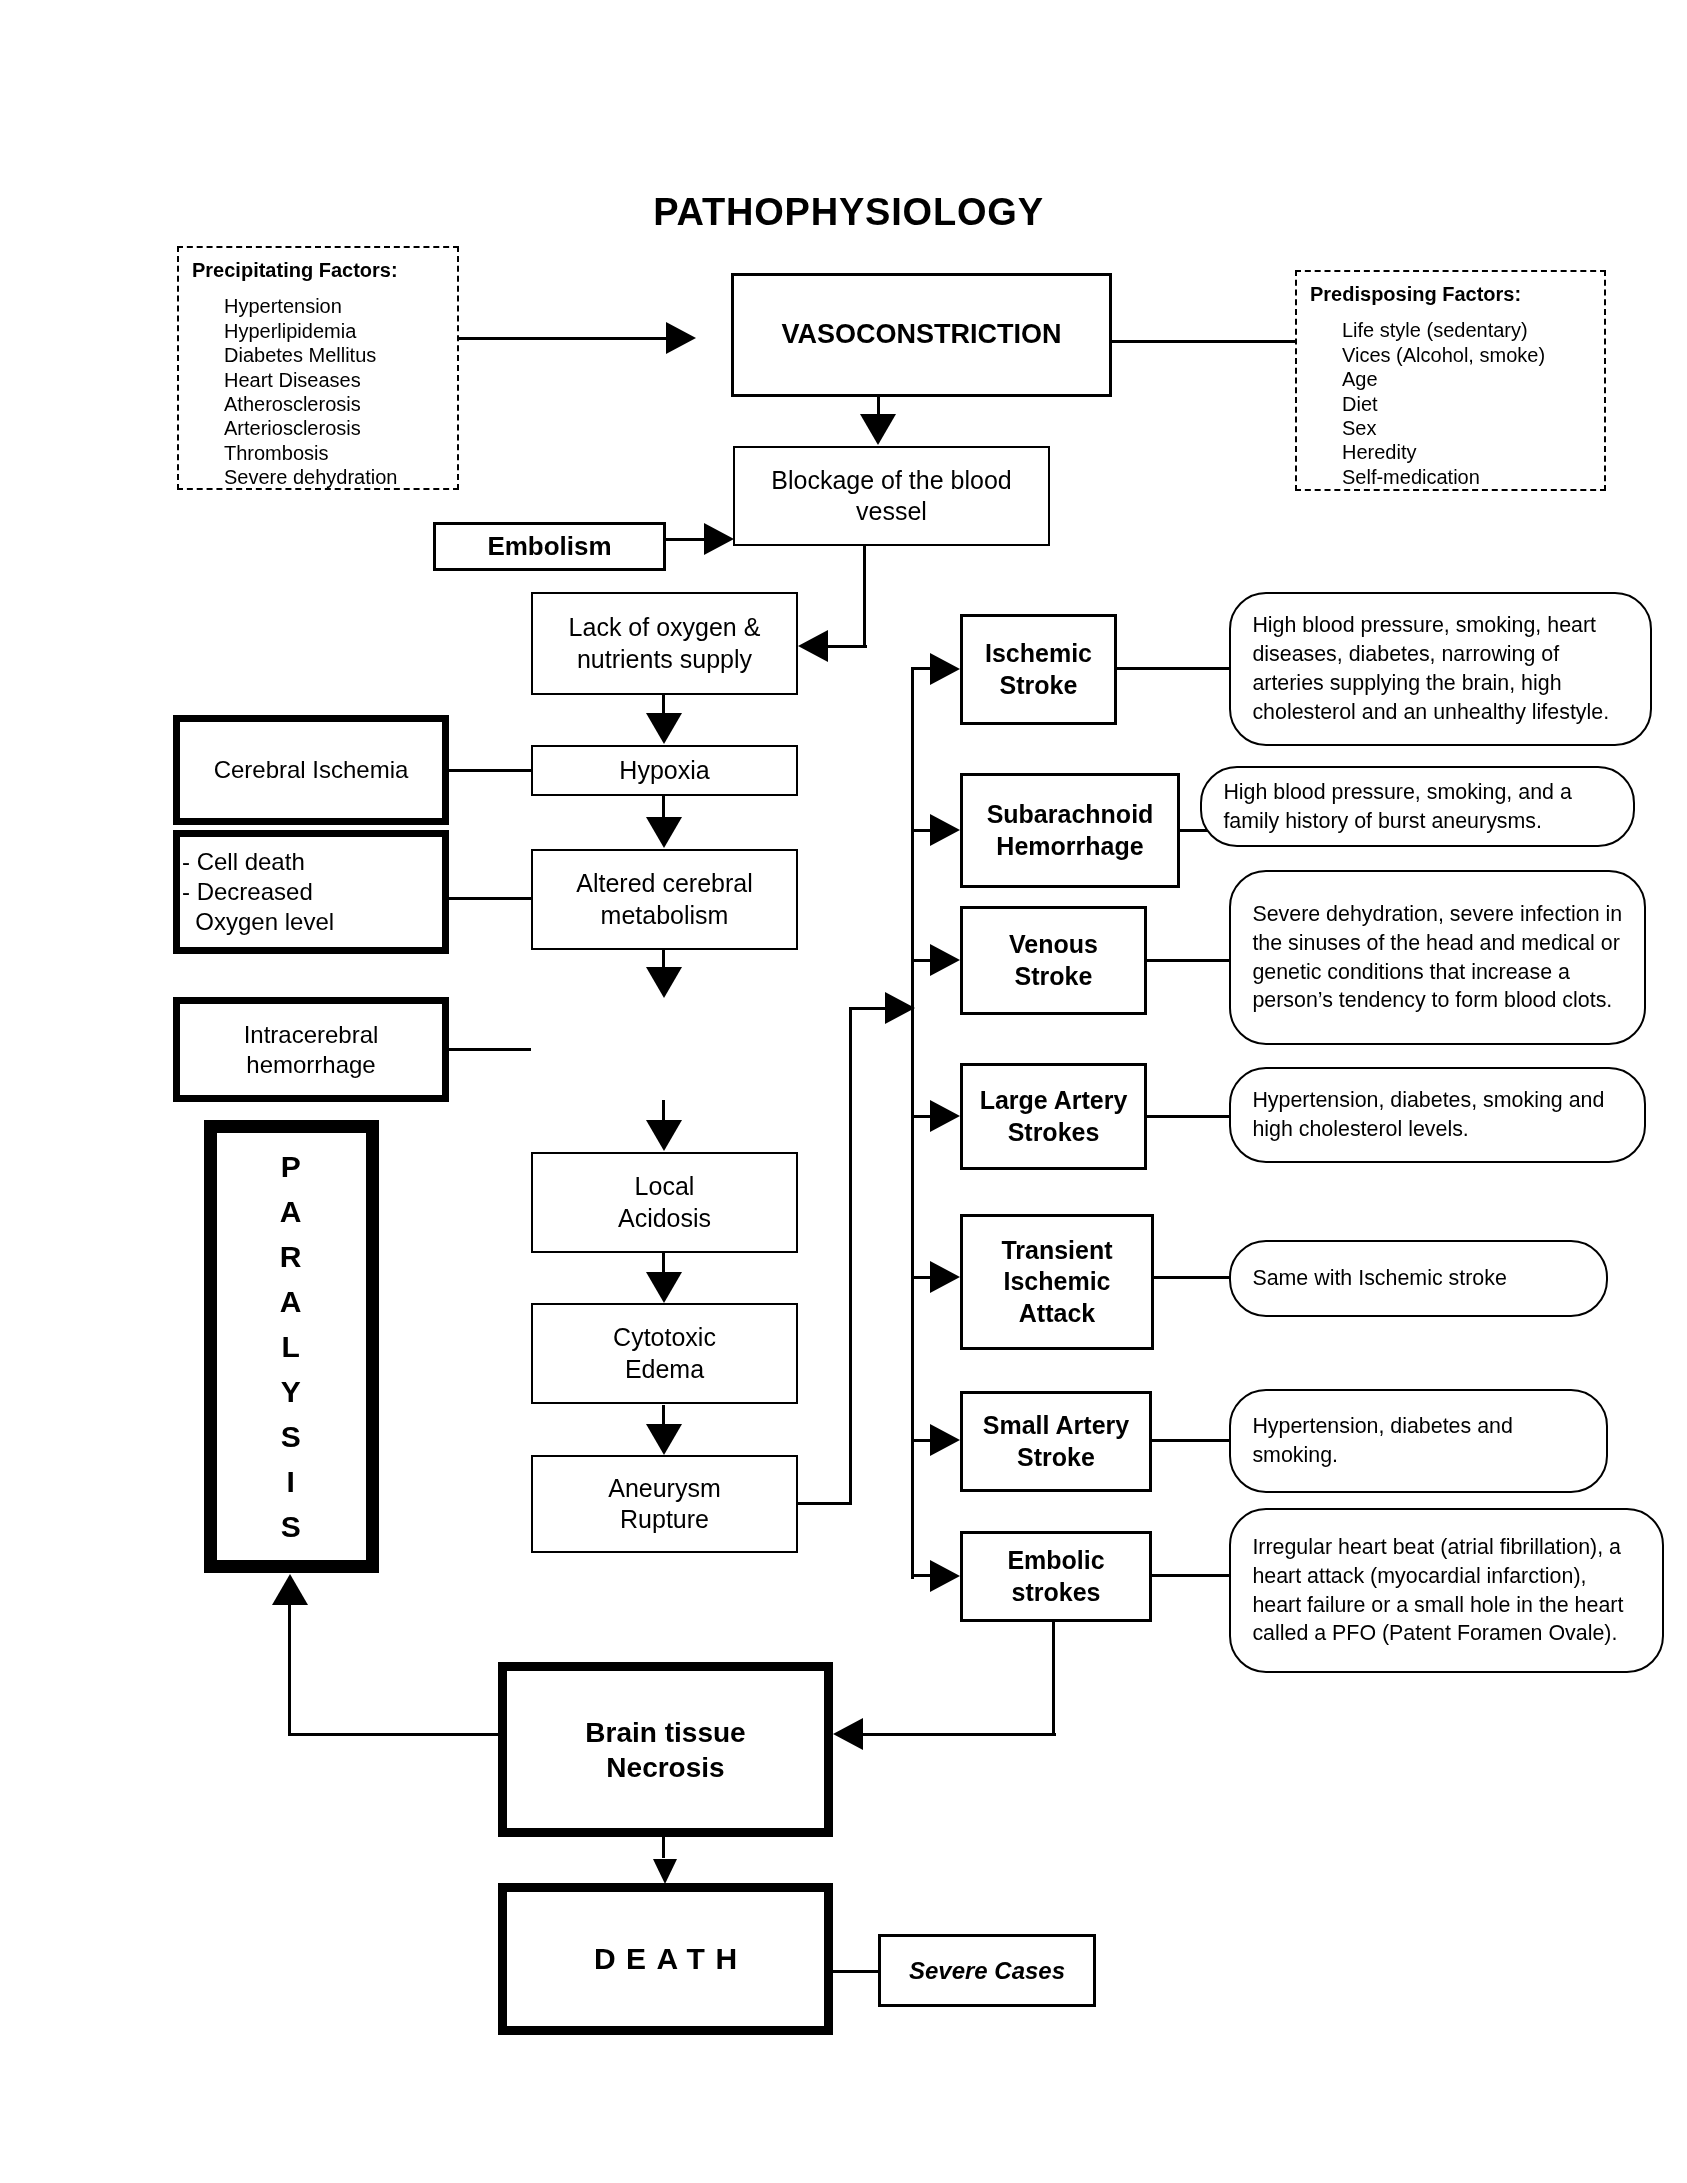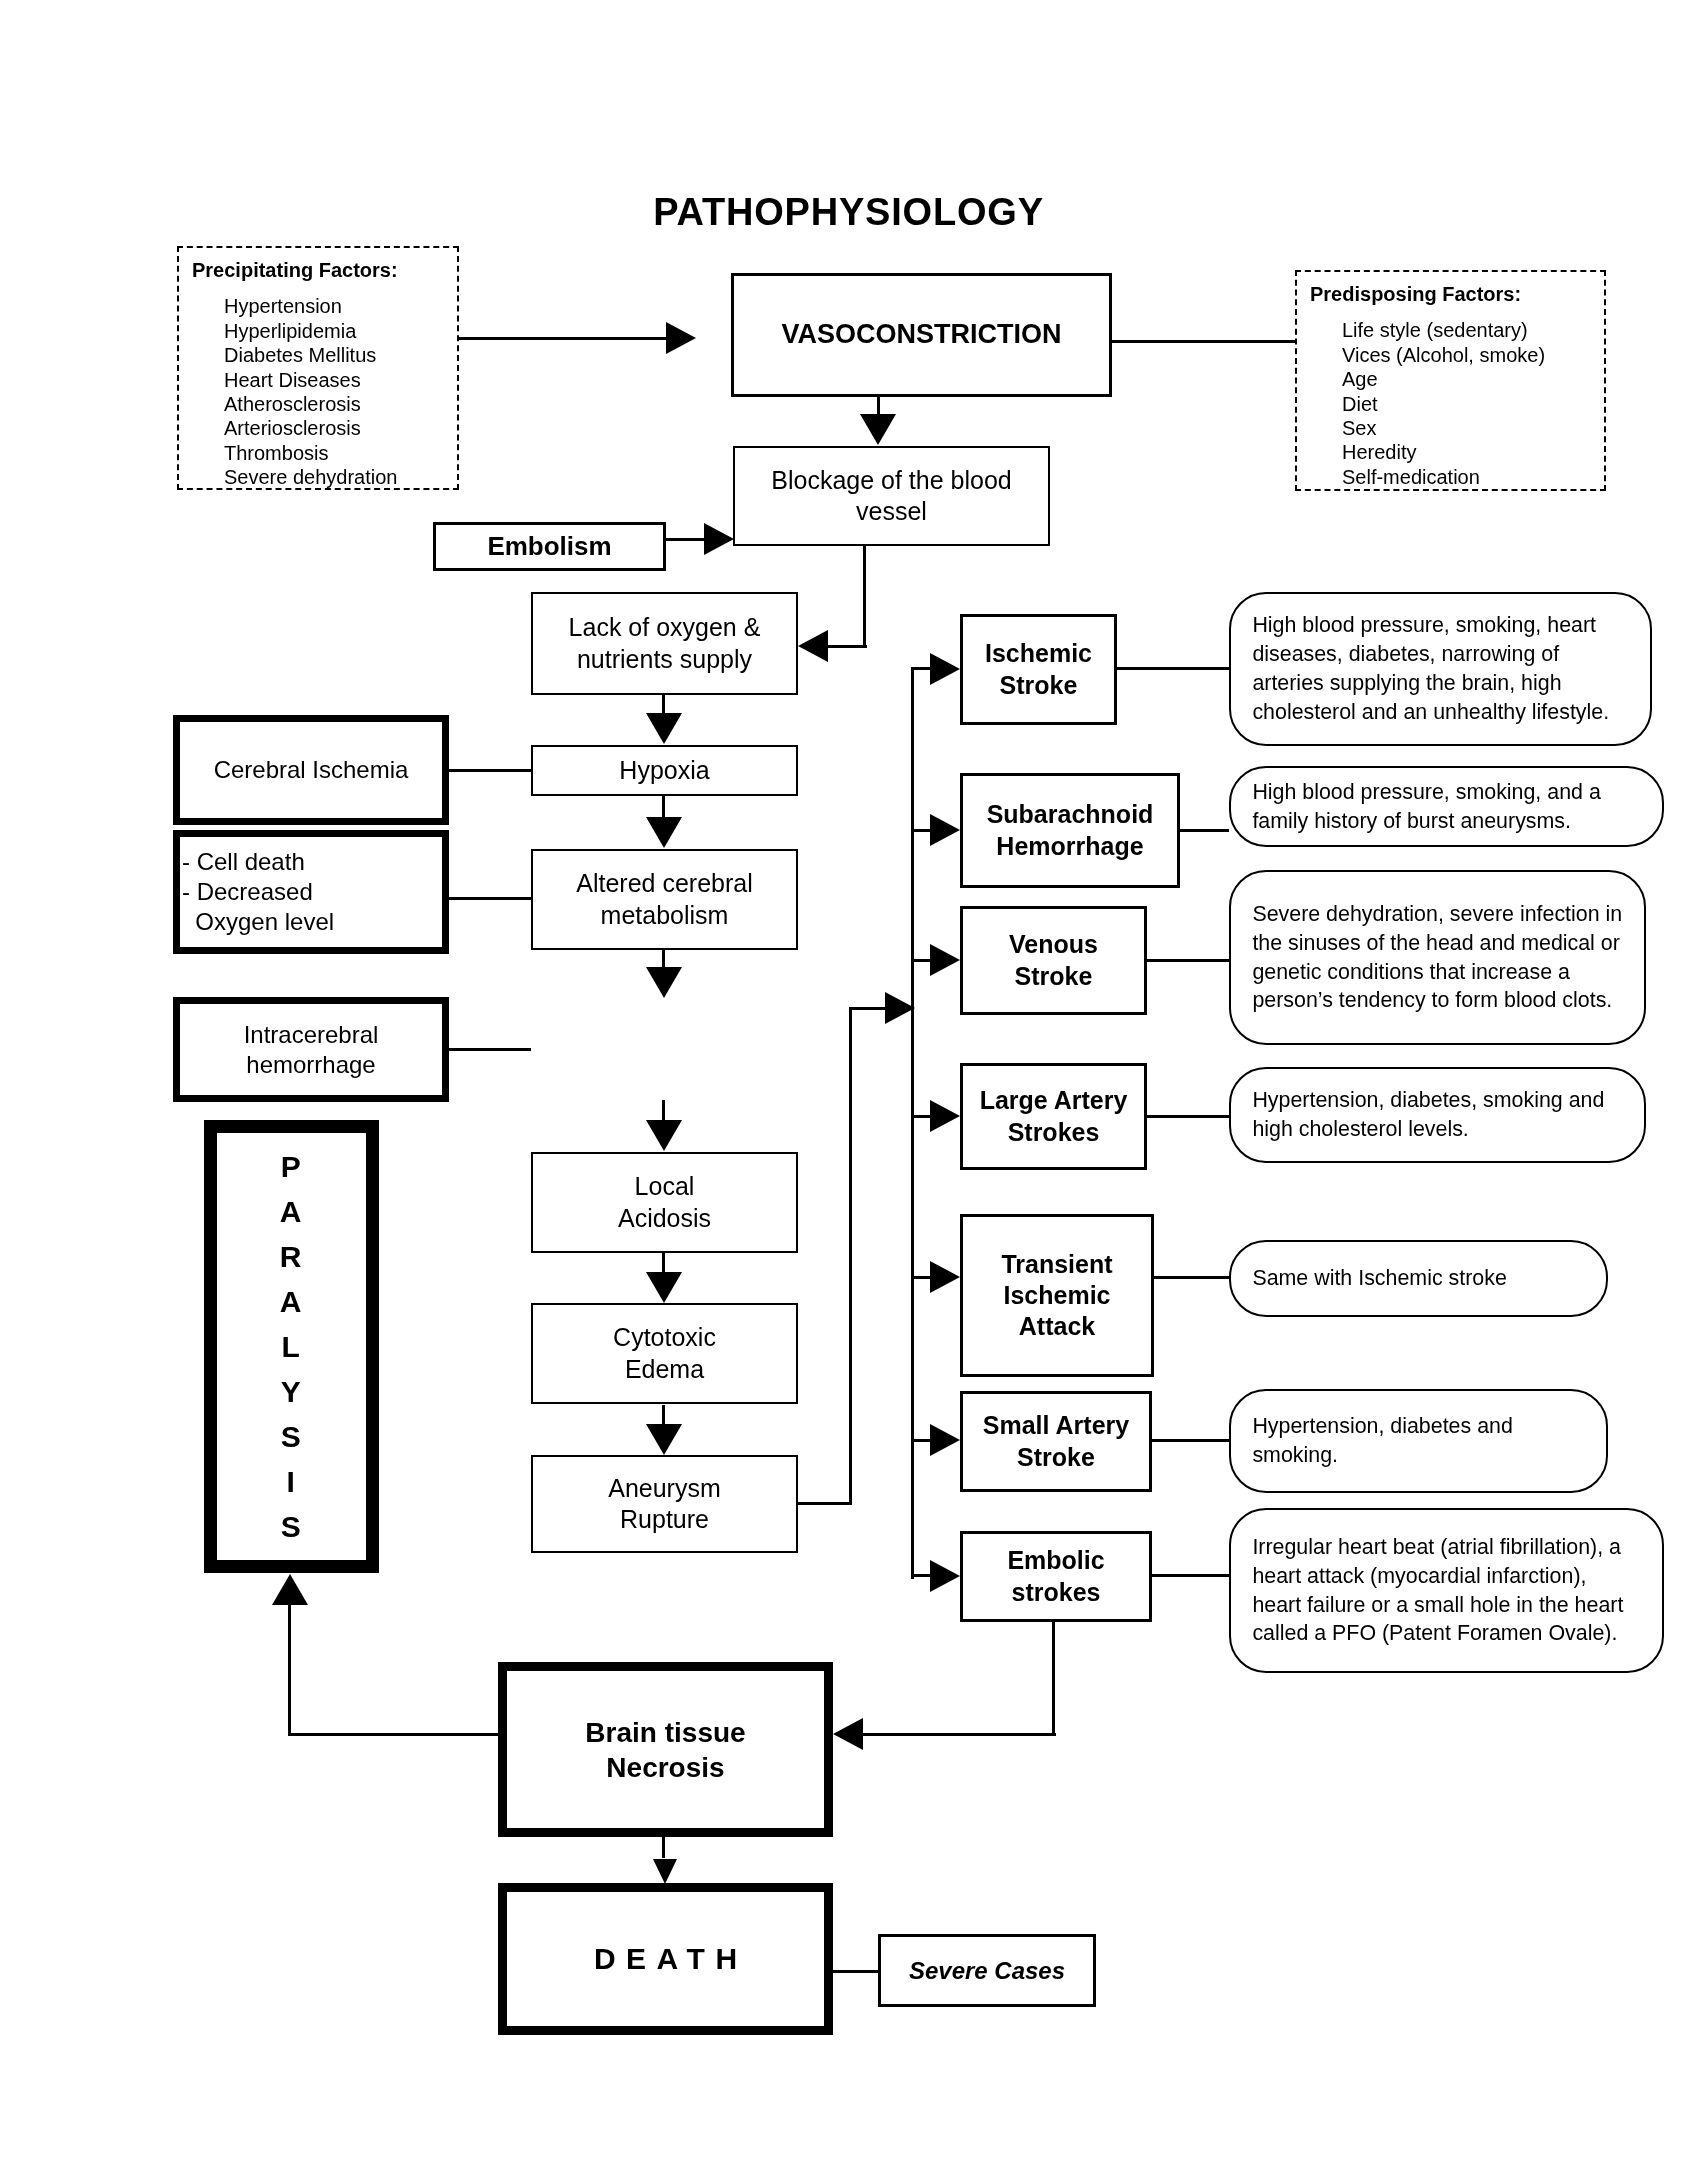--- a/index.html
+++ b/index.html
@@ -55,27 +55,27 @@
   #death{left:498px;top:1883px;width:335px;height:152px;border-width:9px;
          font-weight:bold;font-size:30px;letter-spacing:0.35em;padding-left:0.35em;}
   #severe{left:878px;top:1934px;width:218px;height:73px;border-width:3.3px;
           font-weight:bold;font-style:italic;font-size:24px;}
 
   
   #st0{left:960px;top:614px;width:157px;height:111px;border-width:3.3px;}
   #st1{left:960px;top:773px;width:220px;height:115px;border-width:3.3px;}
   #st2{left:960px;top:906px;width:187px;height:109px;border-width:3.3px;}
   #st3{left:960px;top:1063px;width:187px;height:107px;border-width:3.3px;}
-  #st4{left:960px;top:1214px;width:194px;height:163px;border-width:3.3px;}
+  #st4{left:960px;top:1214px;width:194px;height:136px;border-width:3.3px;}
   #st5{left:960px;top:1391px;width:192px;height:101px;border-width:3.3px;}
   #st6{left:960px;top:1531px;width:192px;height:91px;border-width:3.3px;}
 
   
   #bb0{left:1229px;top:592px;width:423px;height:154px;}
-  #bb1{left:1229px;top:766px;width:435px;height:81px;}
+  #bb1{left:1200px;top:766px;width:435px;height:81px;}
   #bb2{left:1229px;top:870px;width:417px;height:175px;}
   #bb3{left:1229px;top:1067px;width:417px;height:96px;}
   #bb4{left:1229px;top:1240px;width:379px;height:77px;}
   #bb5{left:1229px;top:1389px;width:379px;height:104px;}
   #bb6{left:1229px;top:1508px;width:435px;height:165px;}
 
   
   #l1{left:459px;top:337px;width:207px;height:3.3px;}   #a1{left:666px;top:322px;}
   #l2{left:1106px;top:340px;width:189px;height:3.3px;}  #a2{left:1076px;top:325px;}
   #l3{left:877px;top:397px;width:3.3px;height:20.6px;}   #a3{left:860px;top:414px;}

